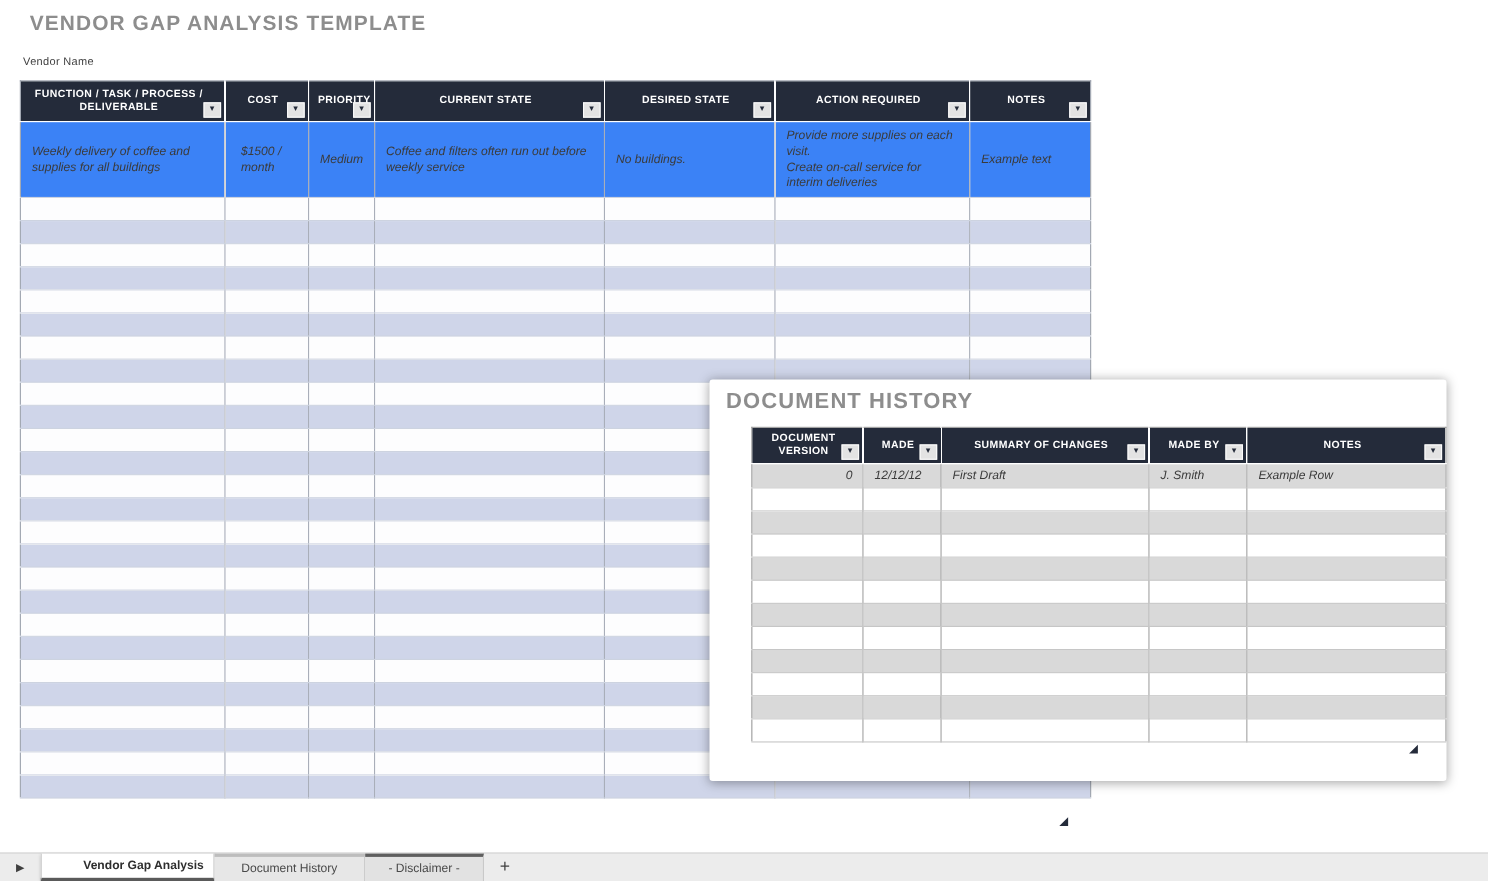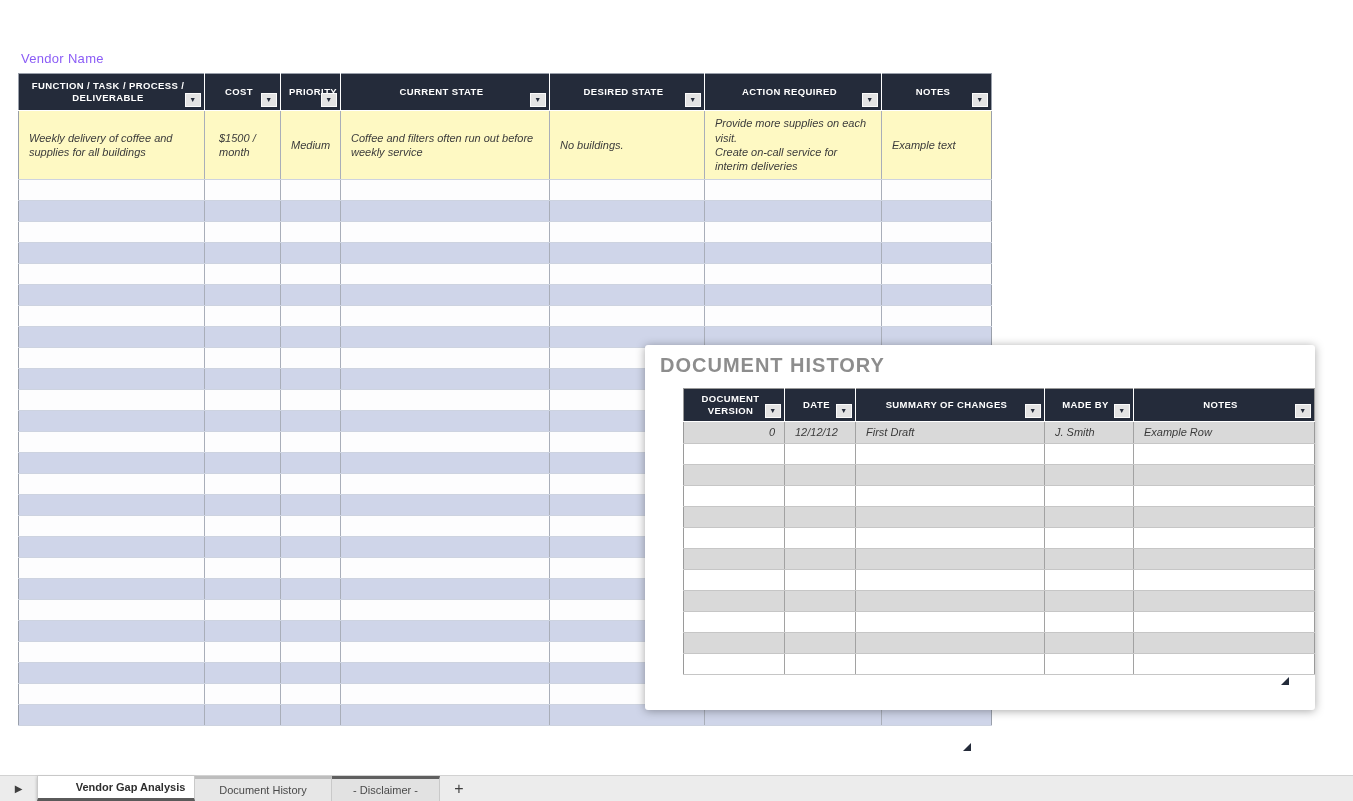--- a/index.html
+++ b/index.html
@@ -7,21 +7,21 @@
   .screen {
     position:relative; width:1353px; height:801px; overflow:hidden;
     background:#ffffff; font-family:"Liberation Sans", sans-serif;
   }
   .main-title {
     position:absolute; left:27px; top:11px;
     font-size:19px; font-weight:bold; color:#8d8d8d; letter-spacing:1px;
   }
   .vendor-label {
     position:absolute; left:21px; top:51px;
-    font-size:13px; color:#8b5cf6; letter-spacing:.3px;
+    font-size:10px; color:#404040; letter-spacing:.3px;
   }
 
   
   table.sheet { border-collapse:collapse; table-layout:fixed; }
   table.sheet th {
     position:relative; background:#242b3a; color:#ffffff;
     font-size:9.5px; font-weight:bold; letter-spacing:.4px; line-height:1.3;
     text-align:center; vertical-align:middle; padding:3px 15px 3px 8px;
     border-right:1px solid rgba(255,255,255,.45);
     border-bottom:1px solid #ffffff;
@@ -39,21 +39,21 @@
   }
 
   
   .main-sheet {
     position:absolute; left:18px; top:73px; width:954px;
     border:1px solid #9aa0ab; background:#fdfdfe;
   }
   .main-sheet th { height:37px; }
   .main-sheet td { border-right:1px solid #a9aeb9; border-bottom:1px solid #cdd3e0; }
   .main-sheet td:last-child { border-right:none; }
-  .main-sheet .example-row td { height:69px; background:#fef9c3; }
+  .main-sheet .example-row td { height:69px; background:#3b82f6; }
   .main-sheet .empty-row td { height:21px; }
   .main-sheet .empty-row.alt td { background:#cfd5e9; }
   .main-sheet td.c1 { padding-left:14px; }
   .c0{width:186px}.c1{width:76px}.c2{width:60px}.c3{width:209px}.c4{width:155px}.c5{width:177px}.c6{width:110px}
 
   
   .dh-panel {
     position:absolute; left:645px; top:345px; width:670px; height:365px;
     background:#ffffff; border-radius:3px; z-index:5;
     box-shadow:0 1px 10px rgba(0,0,0,.35);
@@ -109,20 +109,21 @@
   .add-tab {
     width:38px; display:flex; align-items:center; justify-content:center;
     font-size:16px; color:#3f3f3f; cursor:pointer;
   }
 </style>
 </head>
 <body>
 
 <div class="screen">
 
+  <div class="main-title">VENDOR GAP ANALYSIS TEMPLATE</div>
   <div class="vendor-label">Vendor Name</div>
 
   <table class="sheet main-sheet">
       <thead>
         <tr>
           <th class="c0"><span class="hlab">FUNCTION / TASK / PROCESS / DELIVERABLE</span><span class="filter-btn">▼</span></th>
           <th class="c1"><span class="hlab">COST</span><span class="filter-btn">▼</span></th>
           <th class="c2"><span class="hlab">PRIORITY</span><span class="filter-btn">▼</span></th>
           <th class="c3"><span class="hlab">CURRENT STATE</span><span class="filter-btn">▼</span></th>
           <th class="c4"><span class="hlab">DESIRED STATE</span><span class="filter-btn">▼</span></th>
@@ -378,21 +379,21 @@
       </tbody>
     </table>
   <div class="resize-handle main-handle"></div>
 
   <div class="dh-panel">
     <div class="dh-title">DOCUMENT HISTORY</div>
     <table class="sheet dh-sheet">
         <thead>
           <tr>
             <th class="d0"><span class="hlab">DOCUMENT VERSION</span><span class="filter-btn">▼</span></th>
-            <th class="d1"><span class="hlab">DATE</span><span class="filter-btn">▼</span></th>
+            <th class="d1"><span class="hlab">MADE</span><span class="filter-btn">▼</span></th>
             <th class="d2"><span class="hlab">SUMMARY OF CHANGES</span><span class="filter-btn">▼</span></th>
             <th class="d3"><span class="hlab">MADE BY</span><span class="filter-btn">▼</span></th>
             <th class="d4"><span class="hlab">NOTES</span><span class="filter-btn">▼</span></th>
           </tr>
         </thead>
         <tbody>
           <tr class="example-row">
             <td class="d0">0</td>
             <td class="d1">12/12/12</td>
             <td class="d2">First Draft</td>

